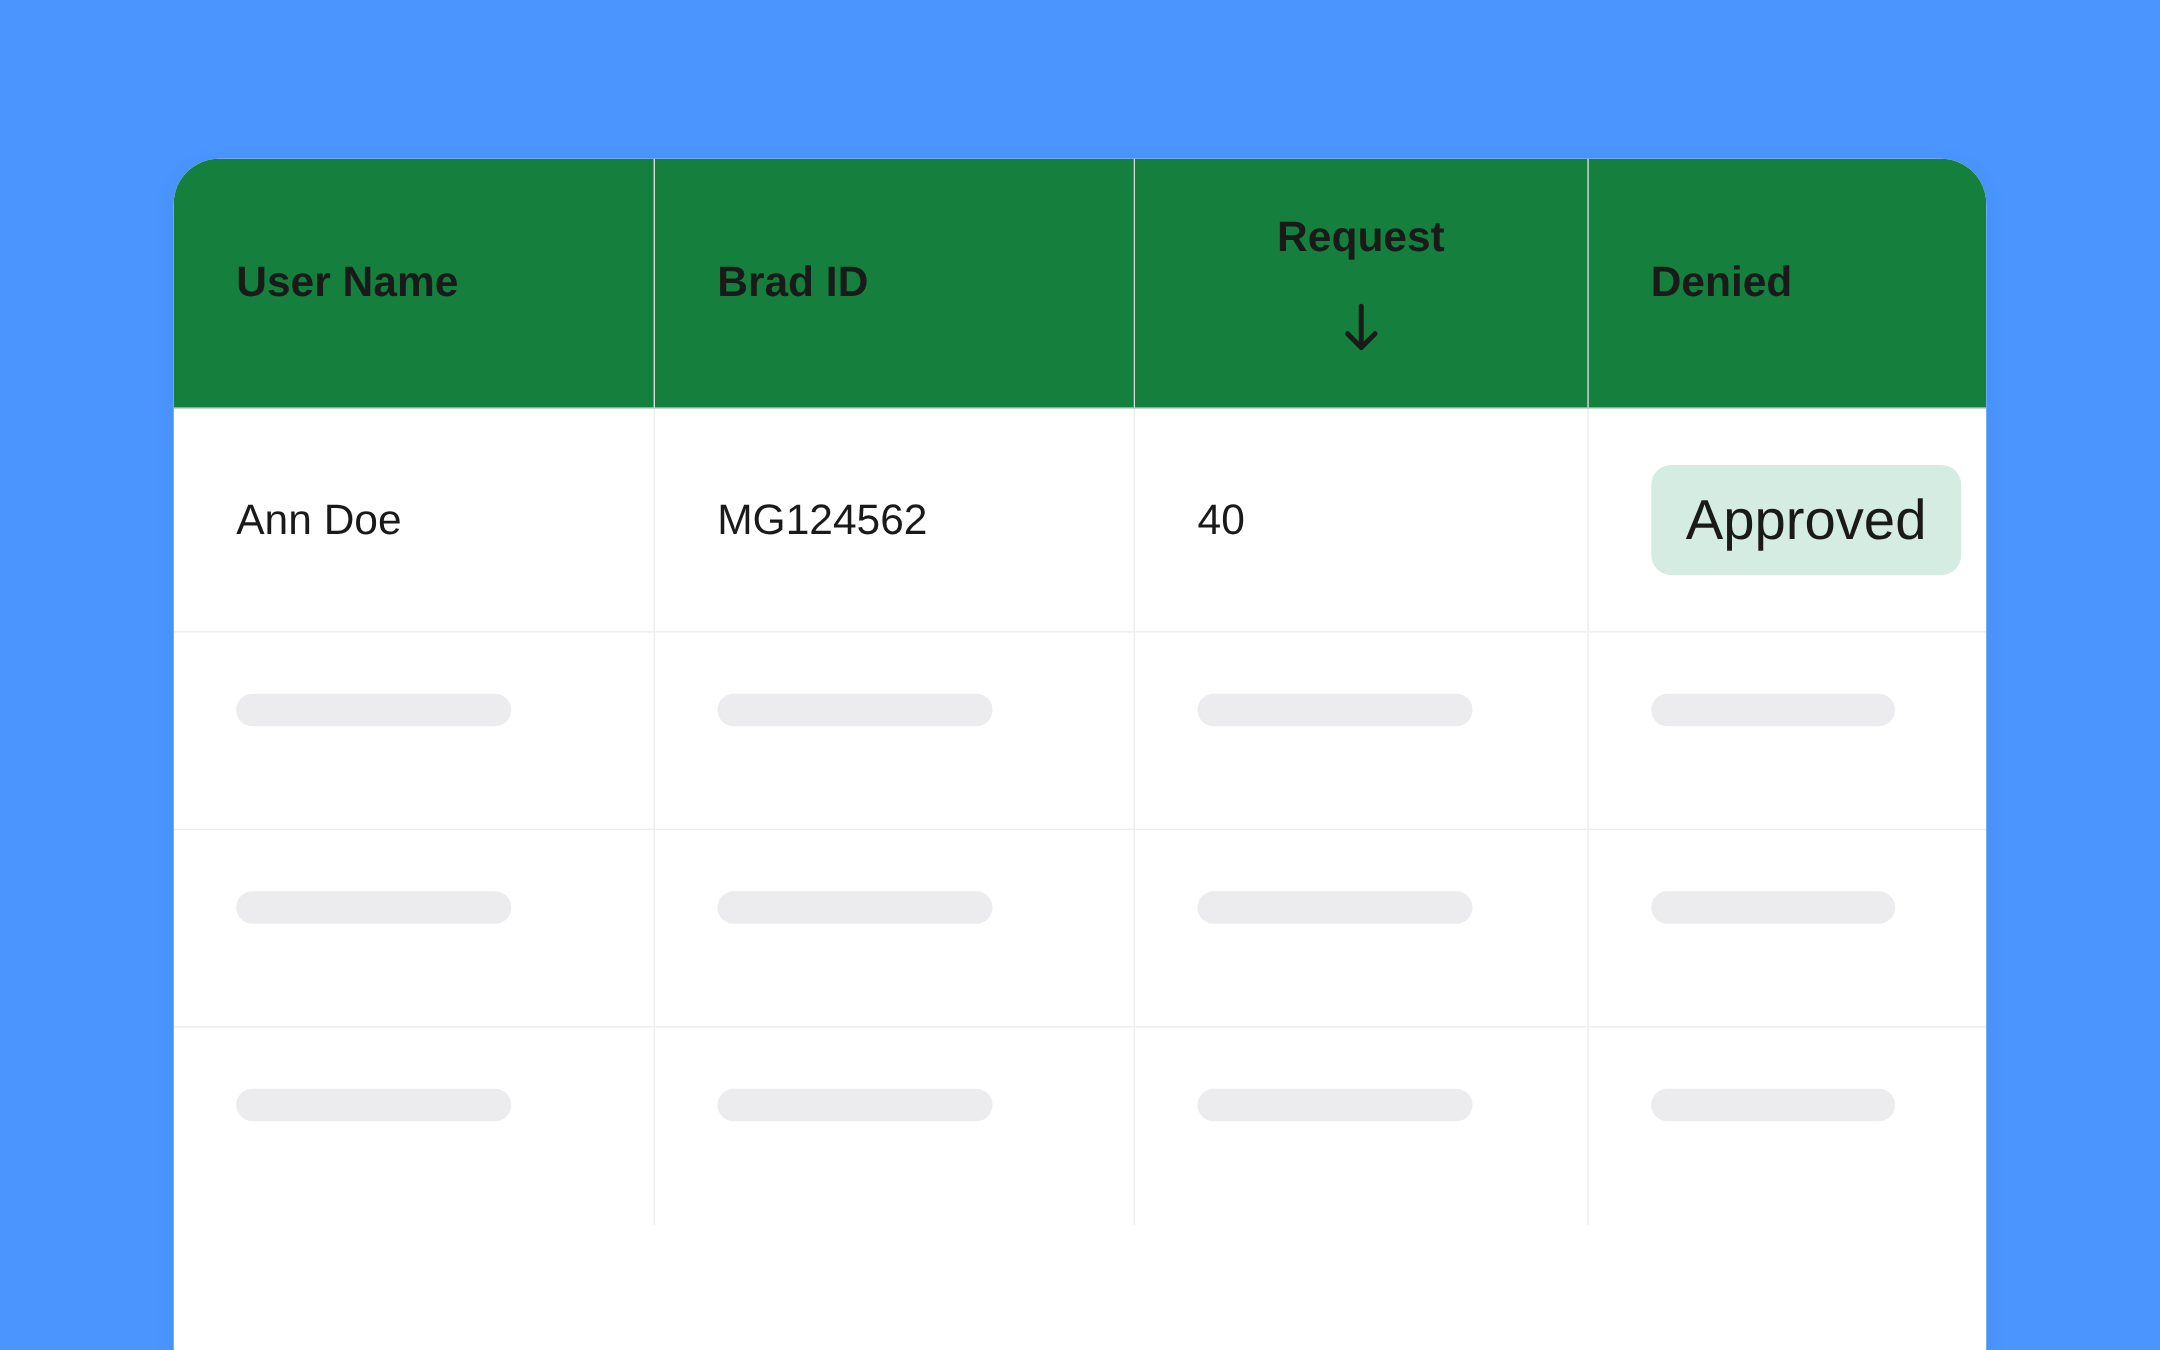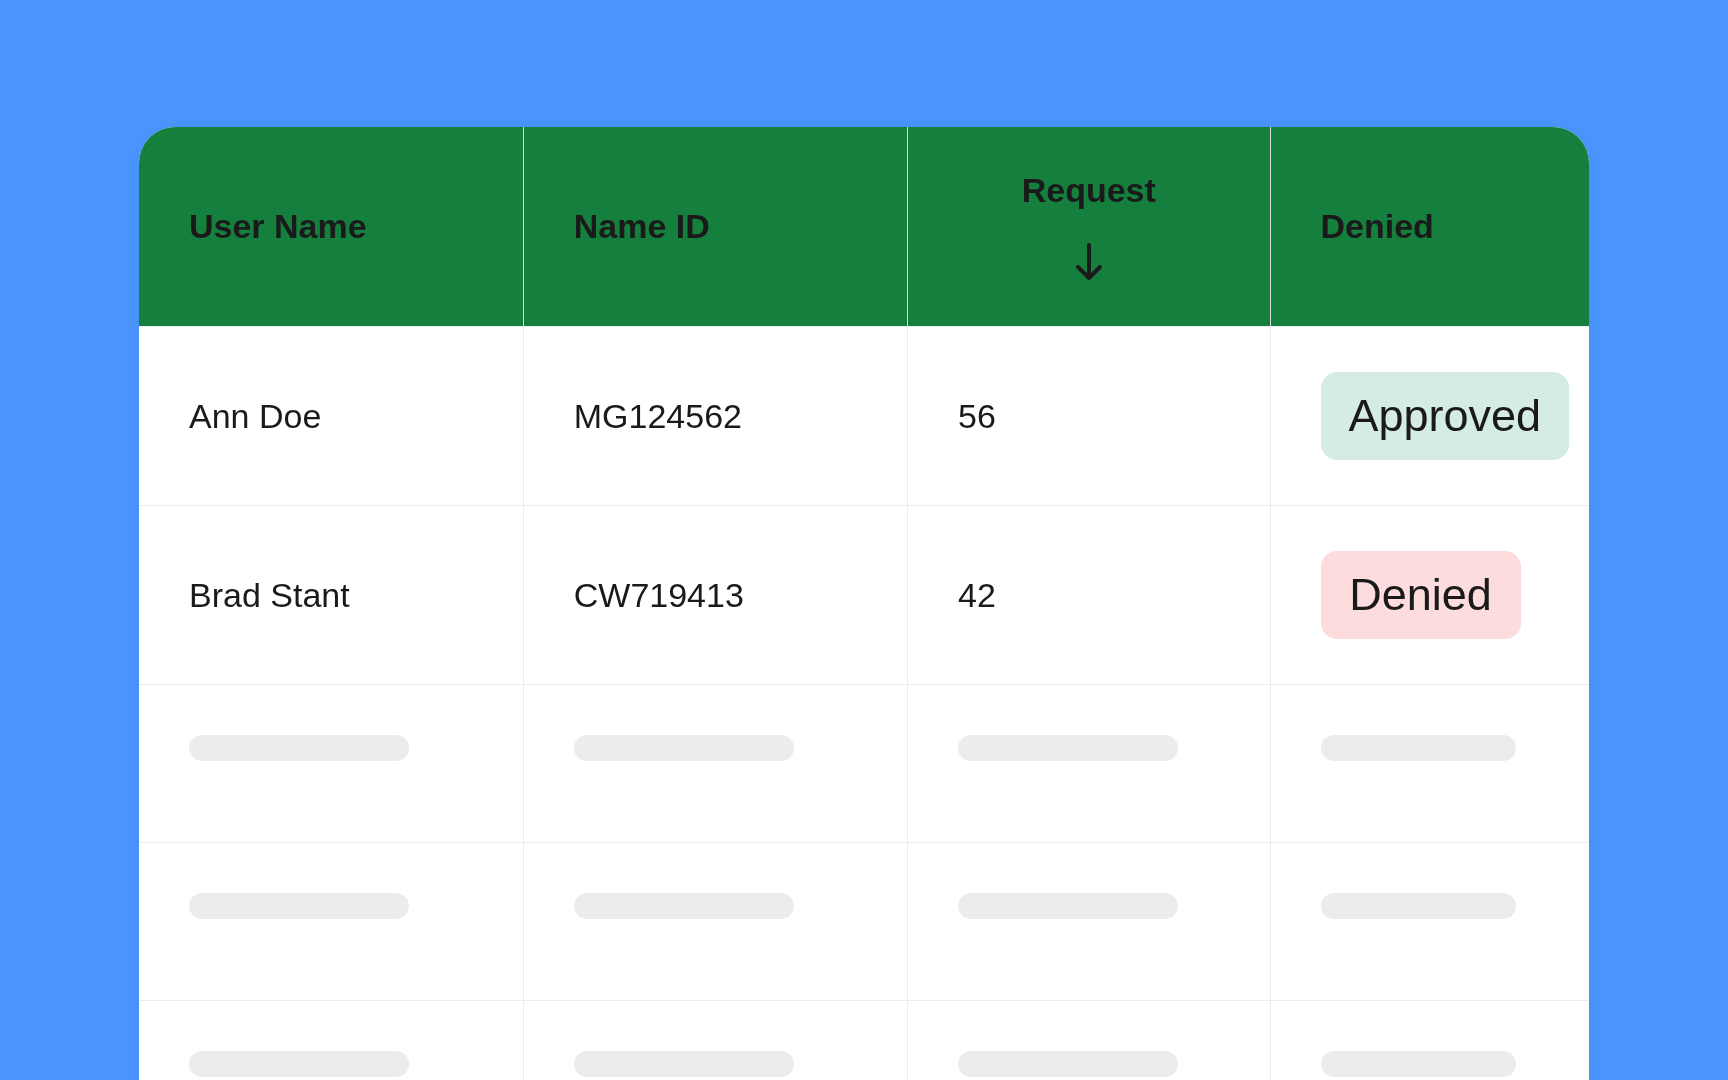--- a/index.html
+++ b/index.html
@@ -131,21 +131,21 @@
       <col class="col-id">
       <col class="col-req">
       <col class="col-status">
     </colgroup>
     <thead>
       <tr>
         <th>
           <span>User Name</span>
         </th>
         <th>
-          <span>Name ID</span>
+          <span>Brad ID</span>
         </th>
         <th>
           <div class="th-inner">
             <span>Request</span>
             <span class="sort-icon">
               <svg width="30" height="40" viewBox="0 0 30 40" fill="none">
                 <line x1="15" y1="3" x2="15" y2="35" stroke="#1A1A1A" stroke-width="4" stroke-linecap="round"></line>
                 <polyline points="4,25 15,36 26,25" stroke="#1A1A1A" stroke-width="4" fill="none" stroke-linecap="round" stroke-linejoin="round"></polyline>
               </svg>
             </span>
@@ -154,34 +154,26 @@
         <th>
           <span>Denied</span>
         </th>
       </tr>
     </thead>
     <tbody>
 
       <tr>
         <td><span>Ann Doe</span></td>
         <td><span>MG124562</span></td>
-        <td><span>56</span></td>
+        <td><span>40</span></td>
         <td>
           <span class="status-badge status-approved">Approved</span>
         </td>
       </tr>
 
-      <tr>
-        <td><span>Brad Stant</span></td>
-        <td><span>CW719413</span></td>
-        <td><span>42</span></td>
-        <td>
-          <span class="status-badge status-denied">Denied</span>
-        </td>
-      </tr>
 
       <tr class="placeholder-row">
         <td><span class="skeleton"></span></td>
         <td><span class="skeleton"></span></td>
         <td><span class="skeleton"></span></td>
         <td class="col-status"><span class="skeleton"></span></td>
       </tr>
       <tr class="placeholder-row">
         <td><span class="skeleton"></span></td>
         <td><span class="skeleton"></span></td>

